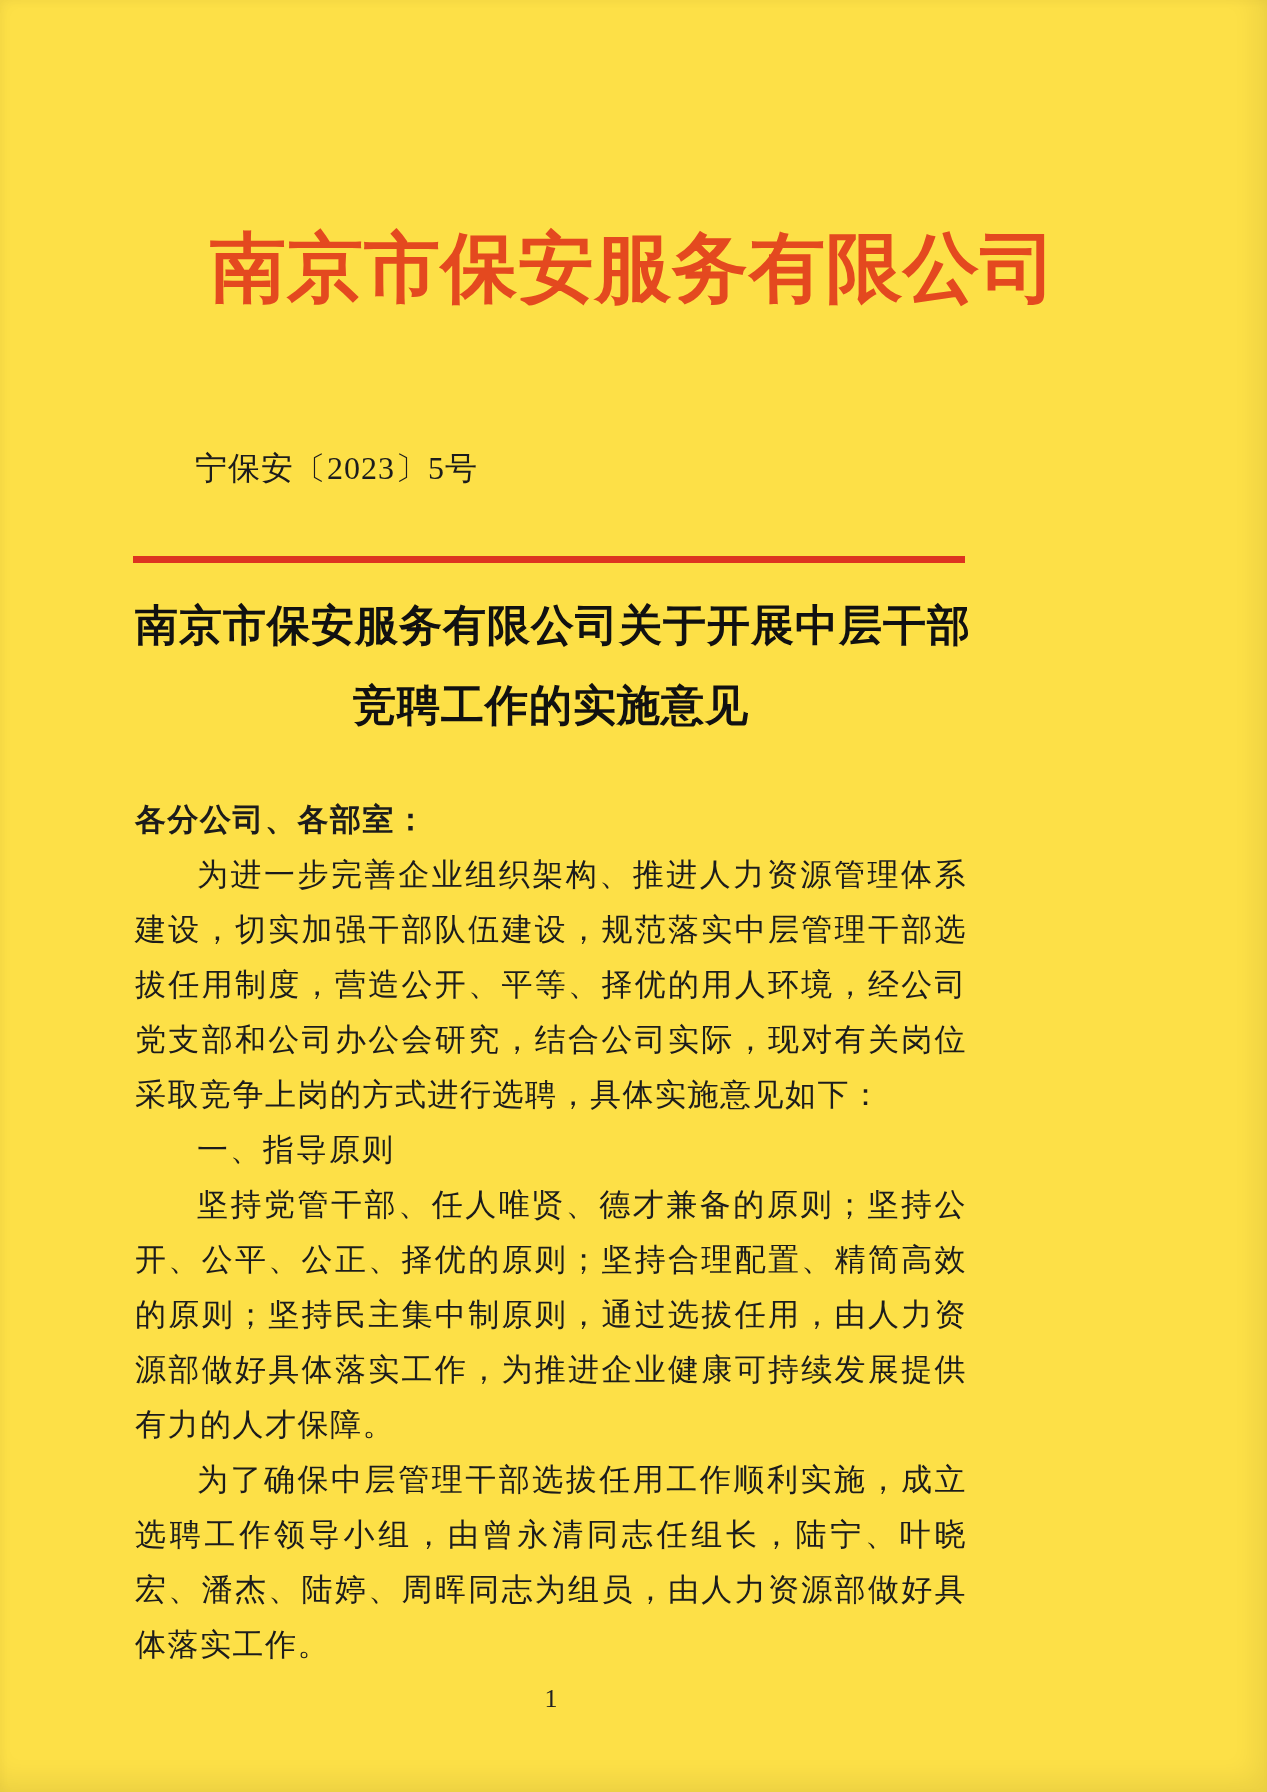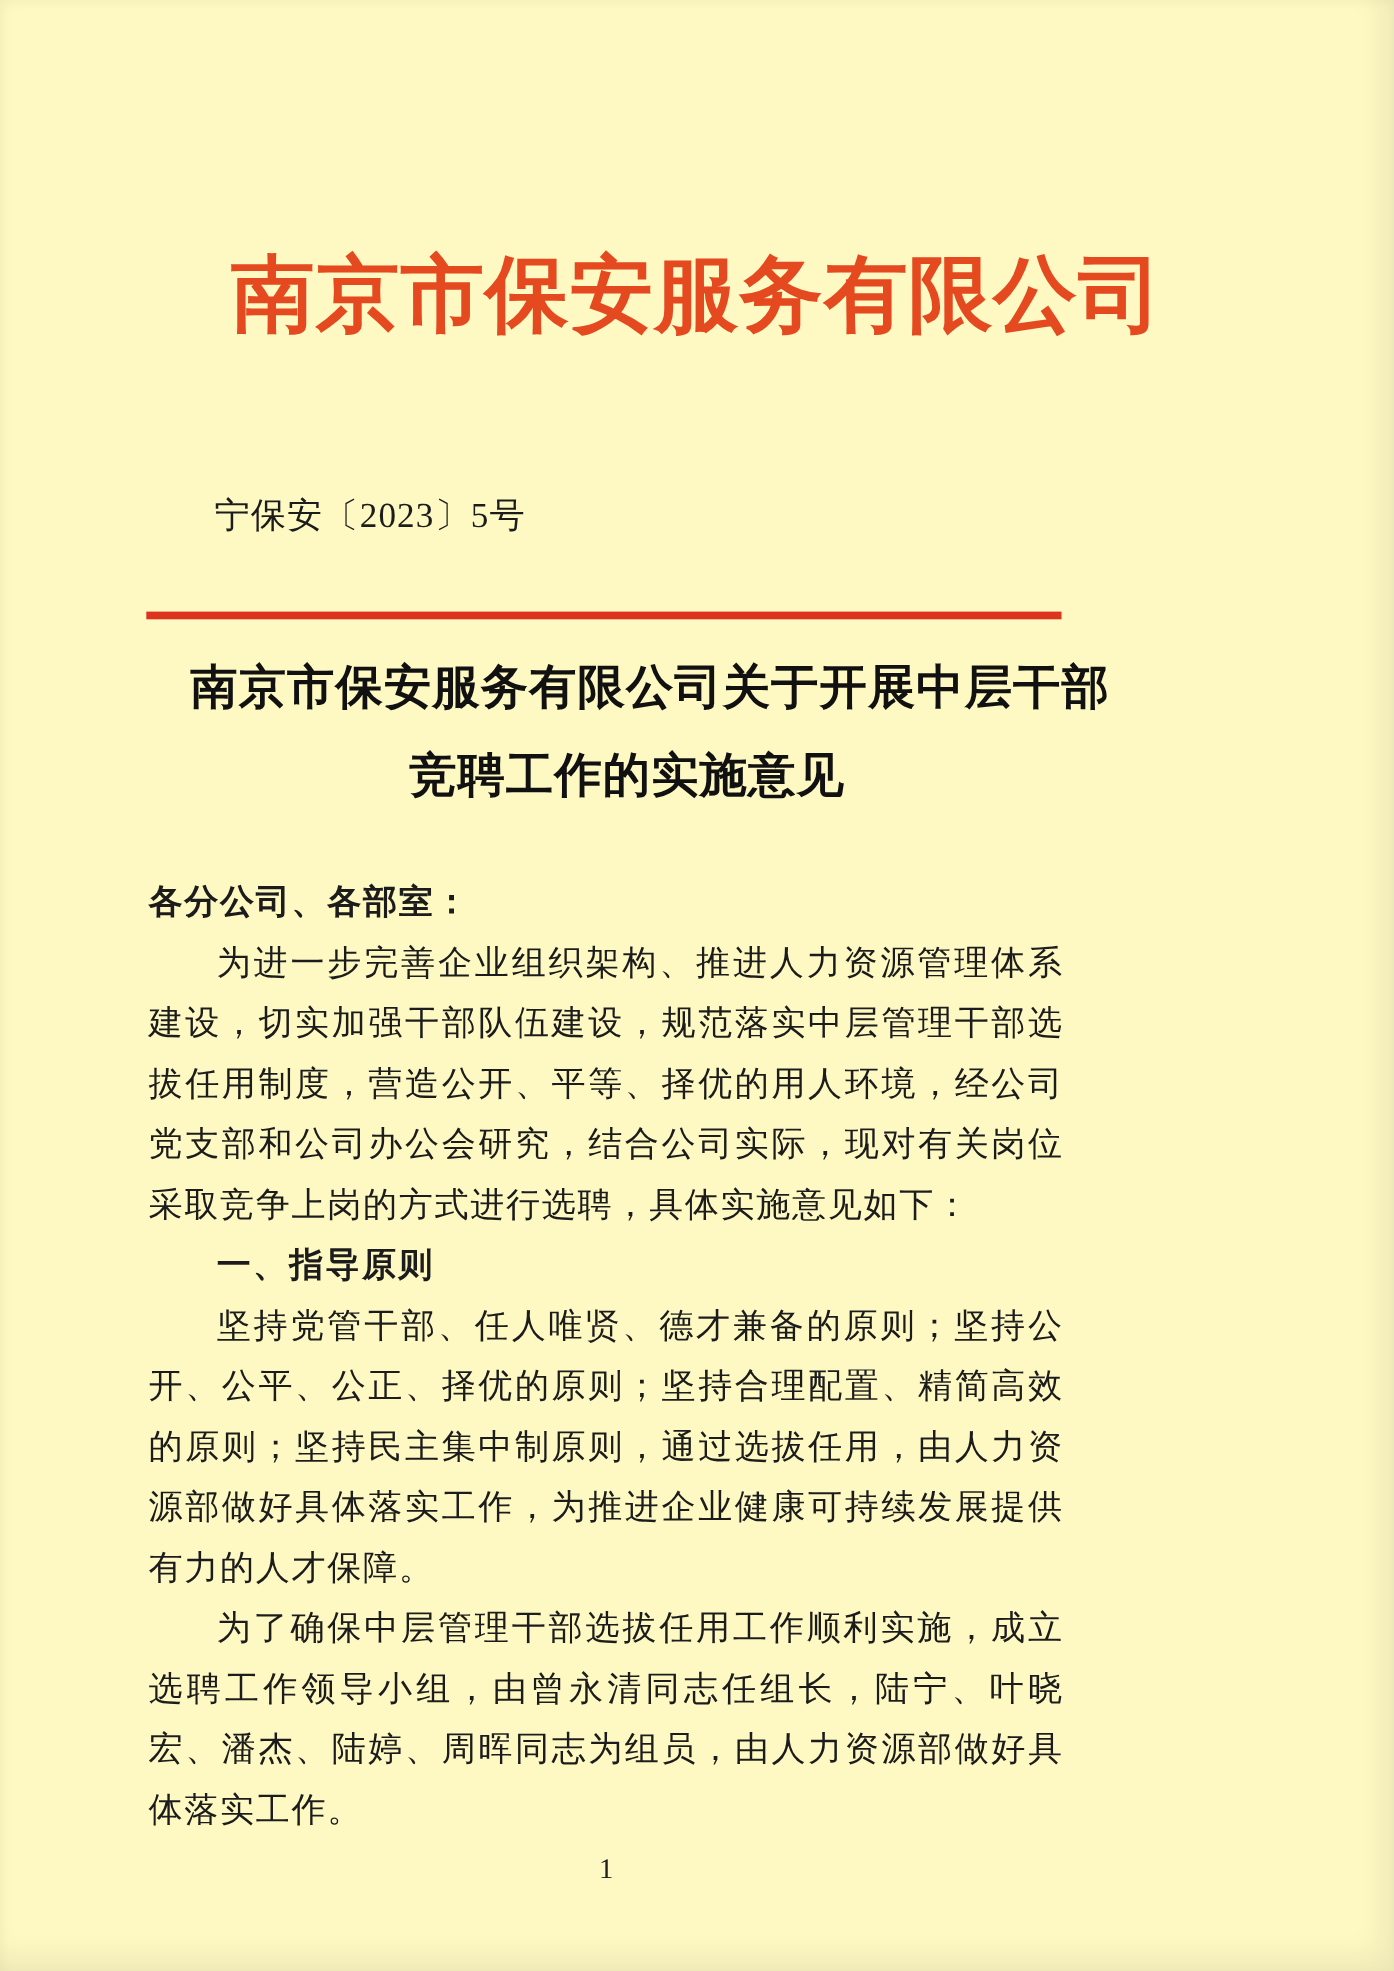--- a/index.html
+++ b/index.html
@@ -1,21 +1,21 @@
 <!DOCTYPE html>
 <html><head>
 <meta charset="utf-8">
 <style>
   html, body { margin: 0; padding: 0; background: #e9e9e7; }
   .page {
     position: relative;
     width: 1267px;
     height: 1792px;
     margin: 0 auto;
-    background: #fef9c3;
+    background: #fde047;
     font-family: "Liberation Serif", "DejaVu Serif", serif;
     color: #1c1c1c;
     overflow: hidden;
     box-shadow: inset -10px -12px 26px rgba(0,0,0,0.07), inset 2px 2px 10px rgba(0,0,0,0.03);
   }
   .letterhead {
     position: absolute;
     top: 218px;
     left: 0;
     width: 100%;
@@ -53,38 +53,38 @@
     left: 135px;
     width: 832px;
     margin: 0;
     text-align: center;
     font-size: 43px;
     font-weight: bold;
     line-height: 80px;
     letter-spacing: 1px;
     color: #111;
   }
-  .doc-title .tl { display: block; white-space: nowrap; margin-left: 38px; }
+  .doc-title .tl { display: block; white-space: nowrap; }
   .doc-body {
     position: absolute;
     top: 792px;
     left: 135px;
     width: 832px;
     font-size: 31px;
     line-height: 55px;
     text-align: justify;
     text-justify: inter-character;
     letter-spacing: 1.5px;
   }
   .doc-body p { margin: 0; }
   .doc-body .salutation { text-indent: 0; font-weight: bold; }
   .doc-body .para { text-indent: 2em; }
   .doc-body .heading {
     text-indent: 2em;
-    font-weight: bold;
+    font-weight: normal;
     font-family: "Liberation Sans", "DejaVu Sans", sans-serif;
     letter-spacing: 2px;
   }
   .page-number {
     position: absolute;
     top: 1684px;
     left: 135px;
     width: 832px;
     text-align: center;
     font-size: 26px;

